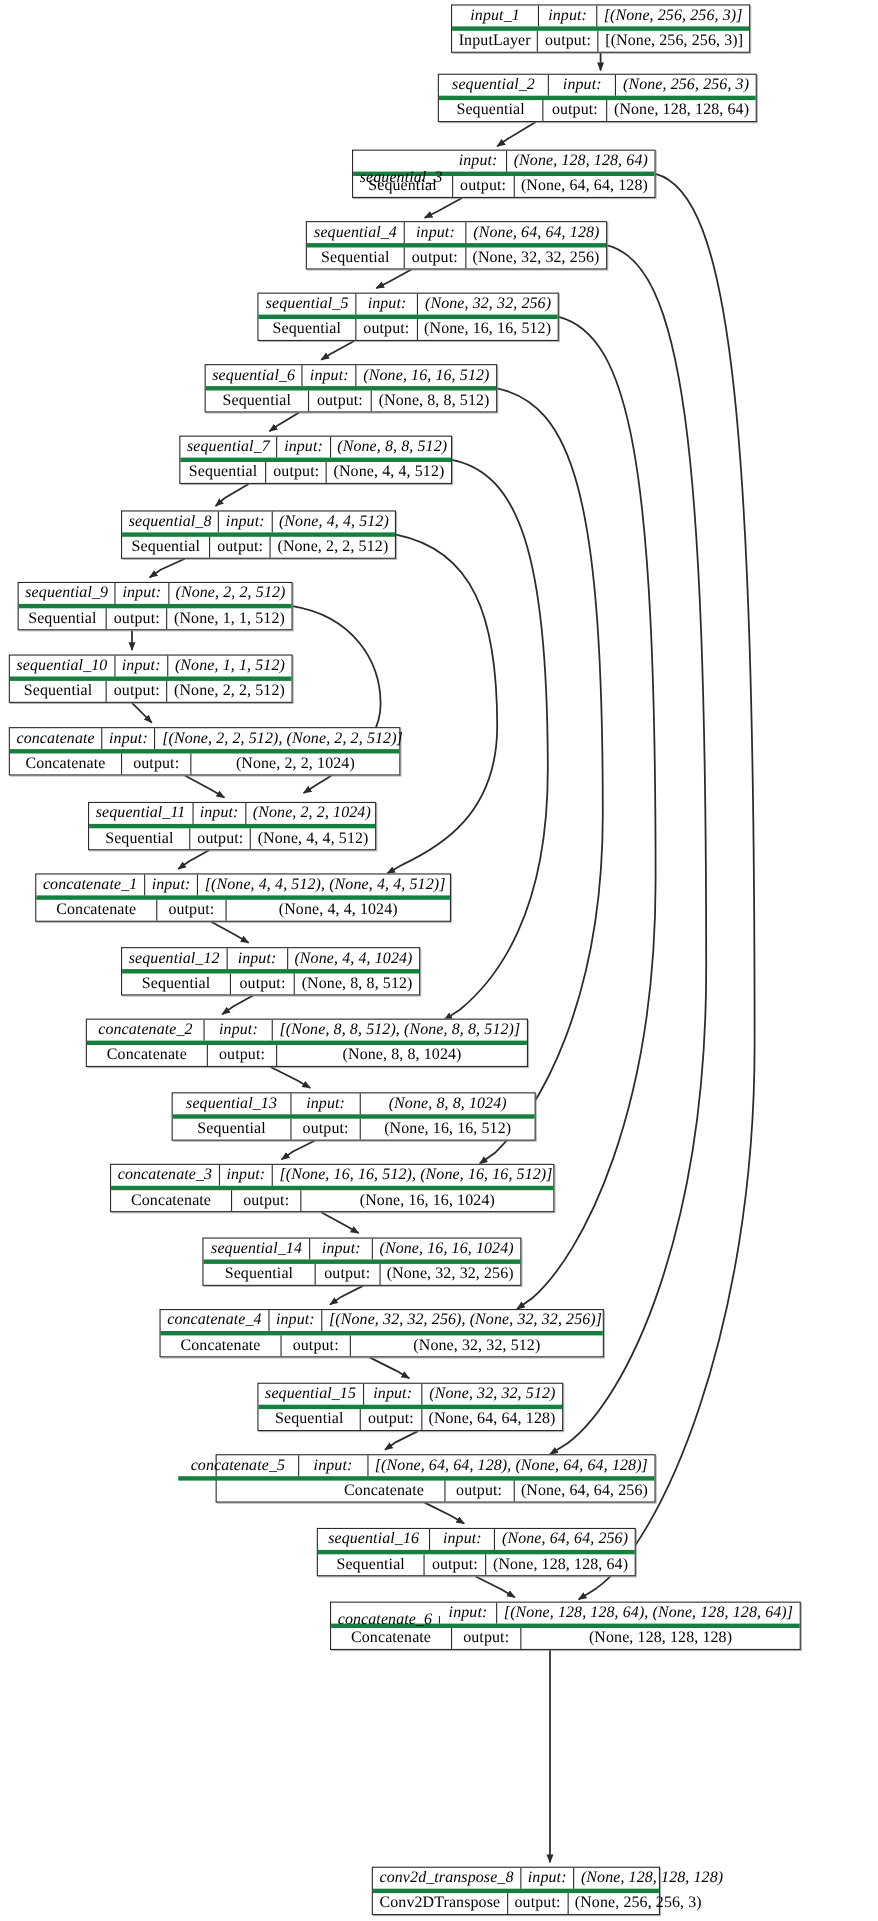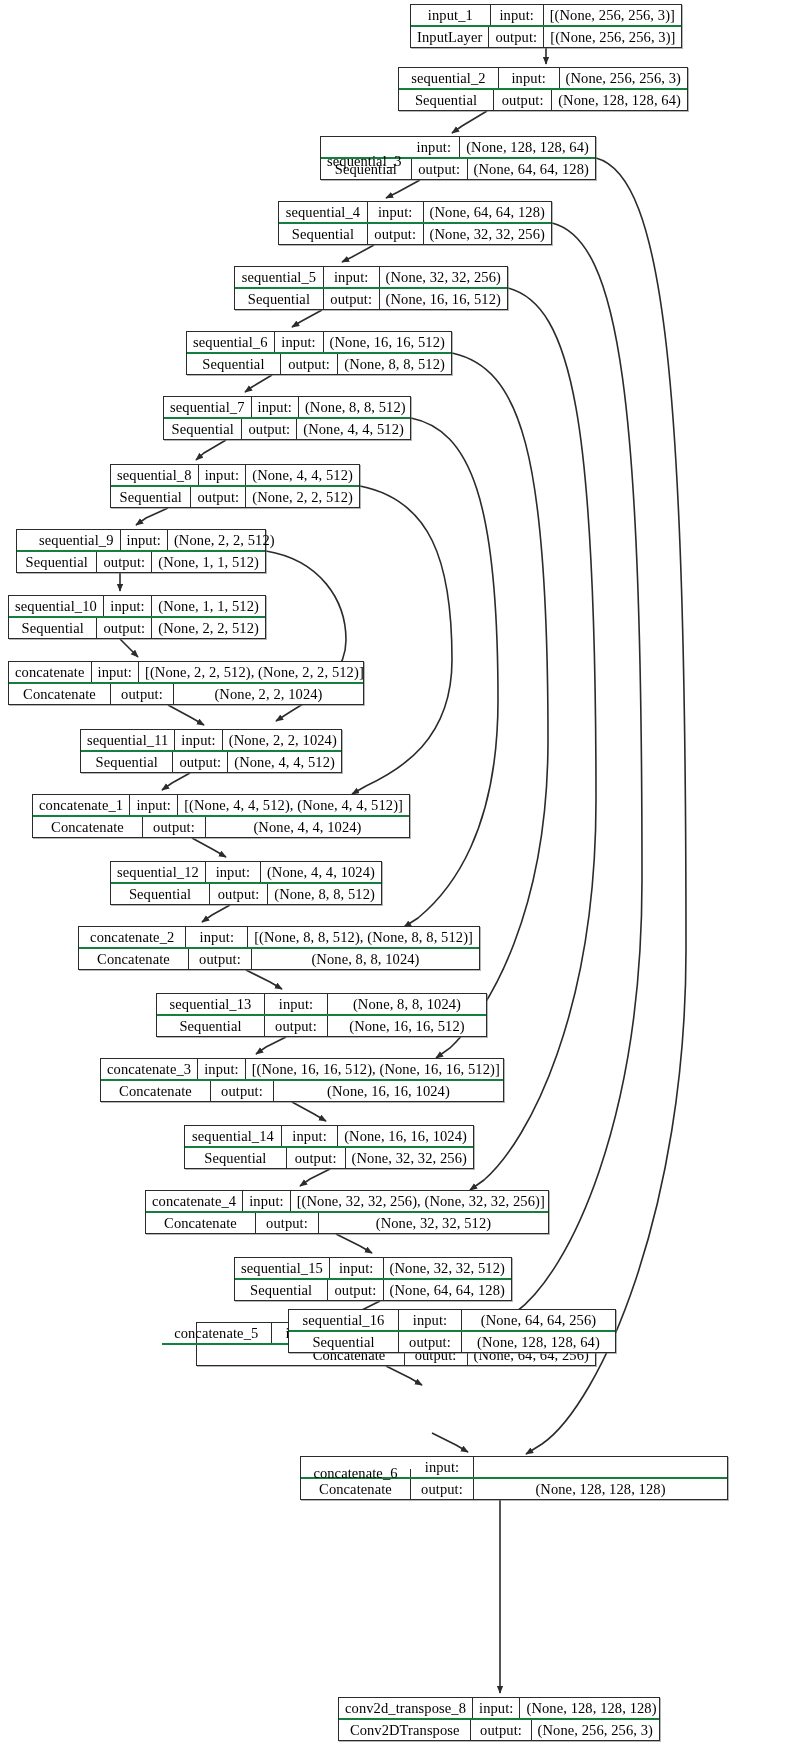--- a/index.html
+++ b/index.html
@@ -13,21 +13,21 @@
   #edges{position:absolute;left:0;top:0;width:798px;height:1746px;pointer-events:none;}
   .node{
     position:absolute;
     border:1px solid #2b2b2b;
     background:#ffffff;
     box-sizing:border-box;
     display:flex;flex-direction:column;
     box-shadow:1px 1px 0 rgba(120,120,120,0.55);
   }
   .nrow{display:flex;flex:1 1 0;min-height:0;align-items:stretch;}
-  .nrow.top{border-bottom:2px solid #15803d;}
+  .nrow.top{border-bottom:4px solid #15803d;font-style:italic;}
   .cell{
     display:flex;align-items:center;justify-content:center;
     font-size:14.5px;line-height:1;
     padding:0 6px;white-space:nowrap;box-sizing:border-box;
     letter-spacing:0.1px;
   }
   .c-name{border-right:1px solid #2b2b2b;}
   .c-io{border-right:1px solid #2b2b2b;}
   .c-shape{flex:1 1 auto;}
   .c-merged{flex:1 1 auto;}
@@ -168,21 +168,21 @@
         <div class="cell c-shape">(None, 4, 4, 512)</div>
       </div>
       <div class="nrow">
         <div class="cell c-name" style="width: 102px;">Sequential</div>
         <div class="cell c-io" style="width: 63px;">output:</div>
         <div class="cell c-shape">(None, 2, 2, 512)</div>
       </div>
     </div>
     <div class="node" style="left: 16px; top: 529px; width: 250px; height: 44px;">
       <div class="nrow top">
-        <div class="cell c-name" style="width: 102px; margin-left: 16px;">sequential_9</div>
+        <div class="cell c-name" style="width: 102px;">sequential_9</div>
         <div class="cell c-io" style="width: 63px;">input:</div>
         <div class="cell c-shape">(None, 2, 2, 512)</div>
       </div>
       <div class="nrow">
         <div class="cell c-name" style="width: 102px;">Sequential</div>
         <div class="cell c-io" style="width: 63px;">output:</div>
         <div class="cell c-shape">(None, 1, 1, 512)</div>
       </div>
     </div>
     <div class="node" style="left: 8px; top: 595px; width: 258px; height: 44px;">
@@ -322,44 +322,45 @@
         <div class="cell c-name" style="width: 110px;">concatenate_5</div>
         <div class="cell c-io" style="width: 63px;">input:</div>
         <div class="cell c-shape">[(None, 64, 64, 128), (None, 64, 64, 128)]</div>
       </div>
       <div class="nrow">
         <div class="cell c-name" style="width: 110px;">Concatenate</div>
         <div class="cell c-io" style="width: 63px;">output:</div>
         <div class="cell c-merged">(None, 64, 64, 256)</div>
       </div>
     </div>
-    <div class="node" style="left: 288px; top: 1309px; width: 328px; height: 44px;">
+    <div class="node" style="left: 288px; top: 1389px; width: 290px; height: 44px;">
       <div class="nrow top">
         <div class="cell c-name" style="width: 110px;">sequential_16</div>
         <div class="cell c-io" style="width: 63px;">input:</div>
         <div class="cell c-shape">(None, 64, 64, 256)</div>
       </div>
       <div class="nrow">
         <div class="cell c-name" style="width: 110px;">Sequential</div>
         <div class="cell c-io" style="width: 63px;">output:</div>
         <div class="cell c-shape">(None, 128, 128, 64)</div>
       </div>
     </div>
     <div class="node" style="left: 300px; top: 1456px; width: 428px; height: 44px;">
       <div class="nrow top">
         <div class="cell c-name" style="width: 110px; margin-top: 12px;">concatenate_6</div>
         <div class="cell c-io" style="width: 63px;">input:</div>
+        <div class="cell c-shape">[(None, 128, 128, 64), (None, 128, 128, 64)]</div>
       </div>
       <div class="nrow">
         <div class="cell c-name" style="width: 110px;">Concatenate</div>
         <div class="cell c-io" style="width: 63px;">output:</div>
         <div class="cell c-merged">(None, 128, 128, 128)</div>
       </div>
     </div>
-    <div class="node" style="left: 338px; top: 1697px; width: 322px; height: 44px;">
+    <div class="node" style="left: 338px; top: 1697px; width: 262px; height: 44px;">
       <div class="nrow top">
         <div class="cell c-name" style="width: 140px;">conv2d_transpose_8</div>
         <div class="cell c-io" style="width: 63px;">input:</div>
         <div class="cell c-shape">(None, 128, 128, 128)</div>
       </div>
       <div class="nrow">
         <div class="cell c-name" style="width: 140px;">Conv2DTranspose</div>
         <div class="cell c-io" style="width: 63px;">output:</div>
         <div class="cell c-shape">(None, 256, 256, 3)</div>
       </div>

